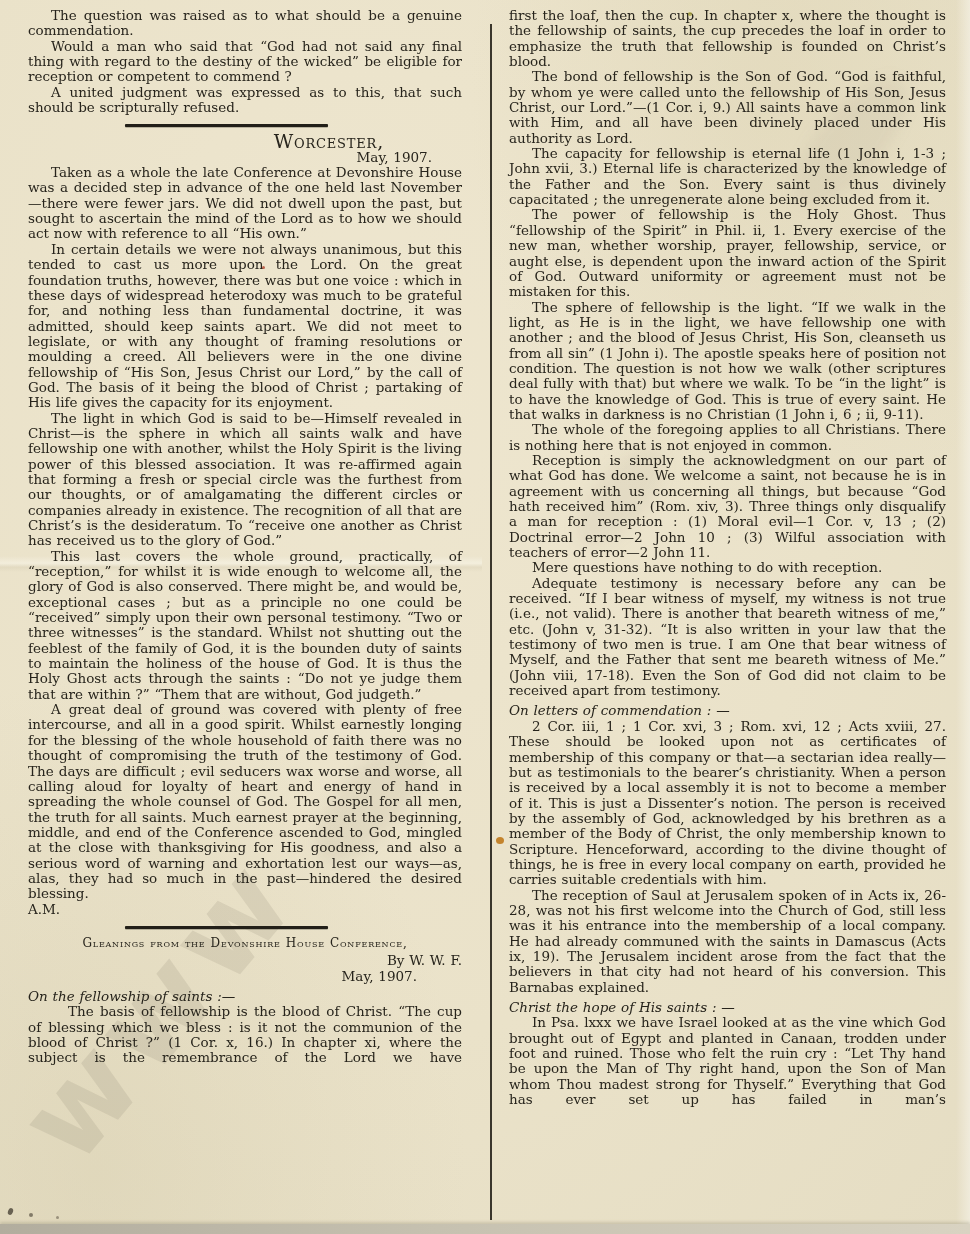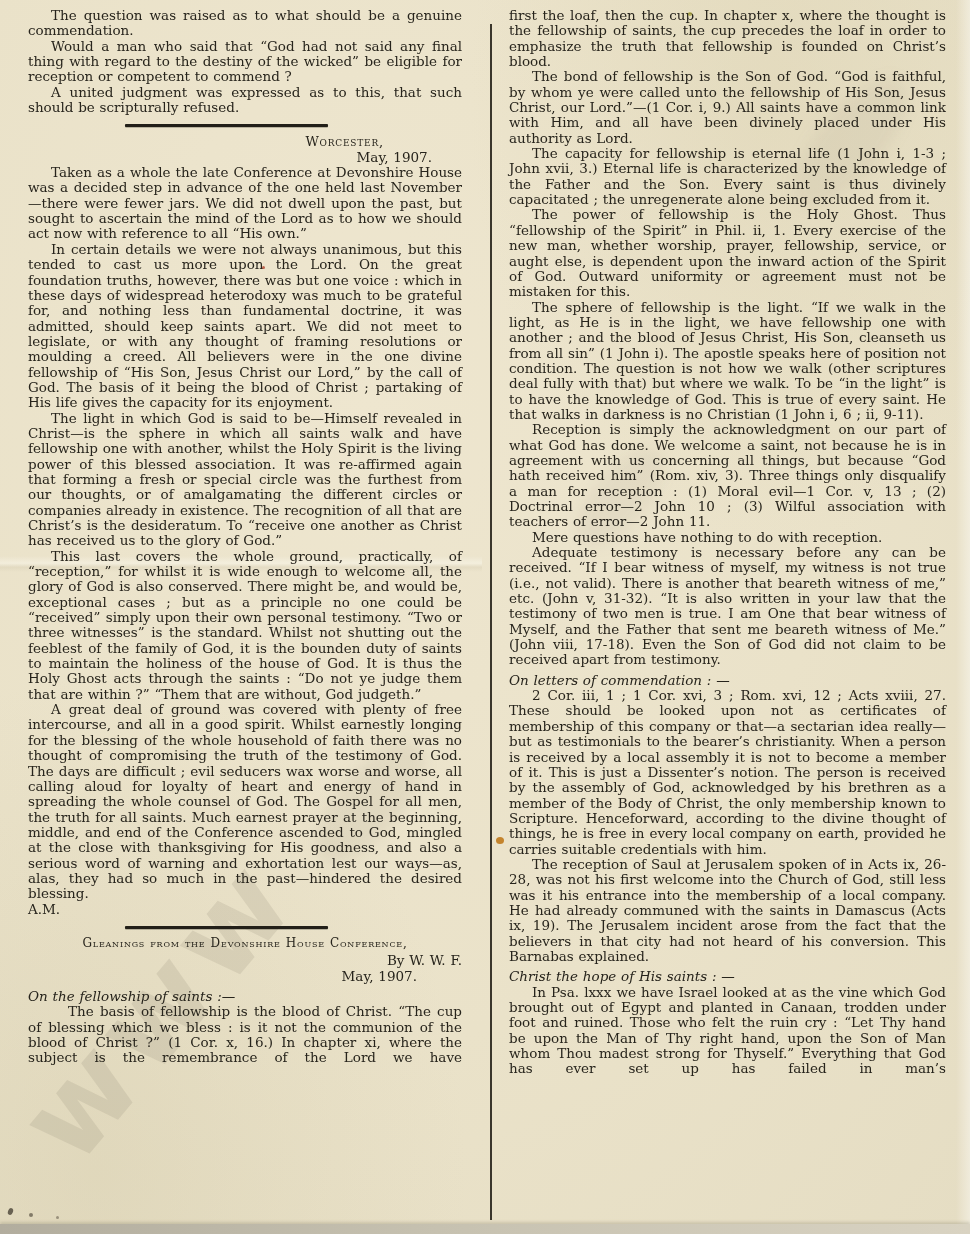--- a/index.html
+++ b/index.html
@@ -38,21 +38,21 @@
     font-size:13.5px;line-height:15.35px;color:#27241c;
     text-align:justify;hyphens:auto;word-spacing:.5px;
   }
   .col-left{left:28px;width:434px;}
   .col-right{left:509px;width:437px;}
   .para{text-indent:23px;margin:0;}
   .para.noind{text-indent:0;}
   .para.ind2{text-indent:40px;}
   .para.runon{text-align-last:justify;}
   .rule{width:203px;height:3px;background:#221f18;margin:9px 0 7px 97px;border-radius:1px;box-shadow:0 .5px 0 rgba(34,31,24,.5);}
-  .place{font-variant:small-caps;letter-spacing:.8px;text-align:right;padding-right:78px;font-size:13px;}
+  .place{font-variant:small-caps;letter-spacing:.8px;text-align:right;padding-right:78px;font-size:19px;}
   .sc-title{font-variant:small-caps;letter-spacing:.8px;text-align:center;font-size:12px;margin-top:4px;}
   .byline{text-align:right;margin-top:2px;}
   .dateline{text-align:right;}
   .dateline.d1{padding-right:30px;}
   .dateline.d2{padding-right:45px;}
   .signature{text-align:left;padding-right:15px;}
   .section-heading{font-style:italic;margin-top:5px;text-align:left;}
   .it{}
   .wm{
     position:absolute;font-family:"DejaVu Sans","Liberation Sans",sans-serif;
@@ -102,20 +102,21 @@
       <div class="section-heading"><span class="it">On the fellowship of saints :—</span></div>
       <div class="para ind2 runon"><span>The </span><span class="it">basis</span><span> of fellowship is the blood of Christ. “The cup of blessing which we bless : is it not the communion of the blood of Christ ?” (1 </span><span class="it">Cor</span><span>. x, 16.) In chapter xi, where the subject is the remembrance of the Lord we have</span></div>
     </div>
   <div class="divider"></div>
   <div class="col col-right">
       <div class="para noind"><span>first the loaf, then the cup. In chapter x, where the thought is the fellowship of saints, the cup precedes the loaf in order to emphasize the truth that fellowship is founded on Christ’s blood.</span></div>
       <div class="para"><span>The </span><span class="it">bond</span><span> of fellowship is the Son of God. “God is faithful, by whom ye were called unto the fellowship of His Son, Jesus Christ, our Lord.”—(1 </span><span class="it">Cor</span><span>. i, 9.) All saints have a common link with Him, and all have been divinely placed under His authority as Lord.</span></div>
       <div class="para"><span>The </span><span class="it">capacity</span><span> for fellowship is eternal life (1 </span><span class="it">John</span><span> i, 1-3 ; </span><span class="it">John</span><span> xvii, 3.) Eternal life is characterized by the knowledge of the Father and the Son. Every saint is thus divinely capacitated ; the unregenerate alone being excluded from it.</span></div>
       <div class="para"><span>The </span><span class="it">power</span><span> of fellowship is the Holy Ghost. Thus “fellowship of the Spirit” in </span><span class="it">Phil</span><span>. ii, 1. Every exercise of the new man, whether worship, prayer, fellowship, service, or aught else, is dependent upon the inward action of the Spirit of God. Outward uniformity or agreement must not be mistaken for this.</span></div>
       <div class="para"><span>The </span><span class="it">sphere</span><span> of fellowship is the light. “If we walk in the light, as He is in the light, we have fellowship one with another ; and the blood of Jesus Christ, His Son, cleanseth us from all sin” (1 </span><span class="it">John</span><span> i). The apostle speaks here of </span><span class="it">position</span><span> not </span><span class="it">condition</span><span>. The question is not </span><span class="it">how</span><span> we walk (other scriptures deal fully with that) but </span><span class="it">where</span><span> we walk. To be “in the light” is to have the knowledge of God. This is true of every saint. He that walks in darkness is no Christian (1 </span><span class="it">John</span><span> i, 6 ; ii, 9-11).</span></div>
+      <div class="para"><span>The whole of the foregoing applies to all Christians. There is nothing here that is not enjoyed in common.</span></div>
       <div class="para"><span>Reception is simply the acknowledgment on our part of what God has done. We welcome a saint, not because he is in agreement with us concerning all things, but because “God hath received him” (</span><span class="it">Rom</span><span>. xiv, 3). Three things only disqualify a man for reception : (1) Moral evil—1 </span><span class="it">Cor</span><span>. v, 13 ; (2) Doctrinal error—2 </span><span class="it">John</span><span> 10 ; (3) Wilful association with teachers of error—2 </span><span class="it">John</span><span> 11.</span></div>
       <div class="para"><span>Mere questions have nothing to do with reception.</span></div>
       <div class="para"><span>Adequate testimony is necessary before any can be received. “If I bear witness of myself, my witness is not true (</span><span class="it">i.e</span><span>., not valid). There is another that beareth witness of me,” etc. (</span><span class="it">John</span><span> v, 31-32). “It is also written in your law that the testimony of two men is true. I am One that bear witness of Myself, and the Father that sent me beareth witness of Me.” (</span><span class="it">John</span><span> viii, 17-18). Even the Son of God did not claim to be received apart from testimony.</span></div>
       <div class="section-heading"><span class="it">On letters of commendation : —</span></div>
       <div class="para"><span>2 </span><span class="it">Cor</span><span>. iii, 1 ; 1 </span><span class="it">Cor</span><span>. xvi, 3 ; </span><span class="it">Rom</span><span>. xvi, 12 ; </span><span class="it">Acts</span><span> xviii, 27. These should be looked upon not as certificates of membership of this company or that—a sectarian idea really—but as testimonials to the bearer’s christianity. When a person is received by a local assembly it is not to become a member of </span><span class="it">it</span><span>. This is just a Dissenter’s notion. The person is received by </span><span class="it">the assembly of God</span><span>, acknowledged by his brethren as </span><span class="it">a member of the Body of Christ</span><span>, the only membership known to Scripture. Henceforward, according to the divine thought of things, he is free in every local company on earth, provided he carries suitable credentials with him.</span></div>
       <div class="para"><span>The reception of Saul at Jerusalem spoken of in </span><span class="it">Acts</span><span> ix, 26-28, was not his first welcome into the Church of God, still less was it his entrance into the membership of a local company. He had already communed with the saints in Damascus (</span><span class="it">Acts</span><span> ix, 19). The Jerusalem incident arose from the fact that the believers in that city had not heard of his conversion. This Barnabas explained.</span></div>
       <div class="section-heading"><span class="it">Christ the hope of His saints : —</span></div>
       <div class="para runon"><span>In </span><span class="it">Psa</span><span>. lxxx we have Israel looked at as the vine which God brought out of Egypt and planted in Canaan, trodden under foot and ruined. Those who felt the ruin cry : “Let Thy hand be upon the Man of Thy right hand, upon the Son of Man whom Thou madest strong for Thyself.” Everything that God has ever set up has failed in man’s</span></div>
     </div>
 

